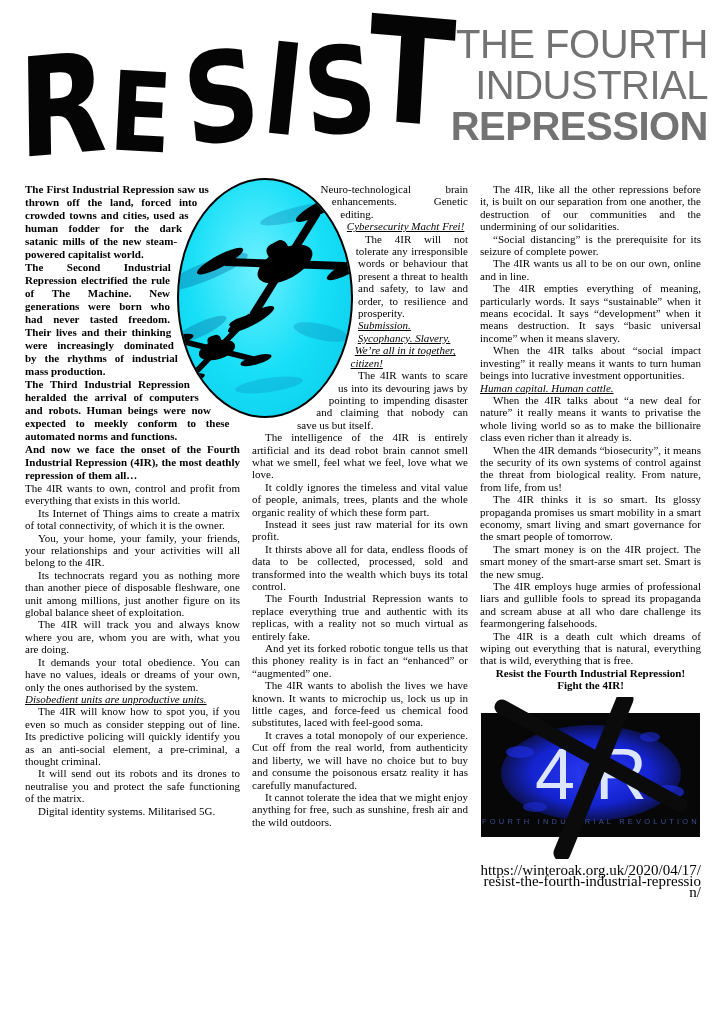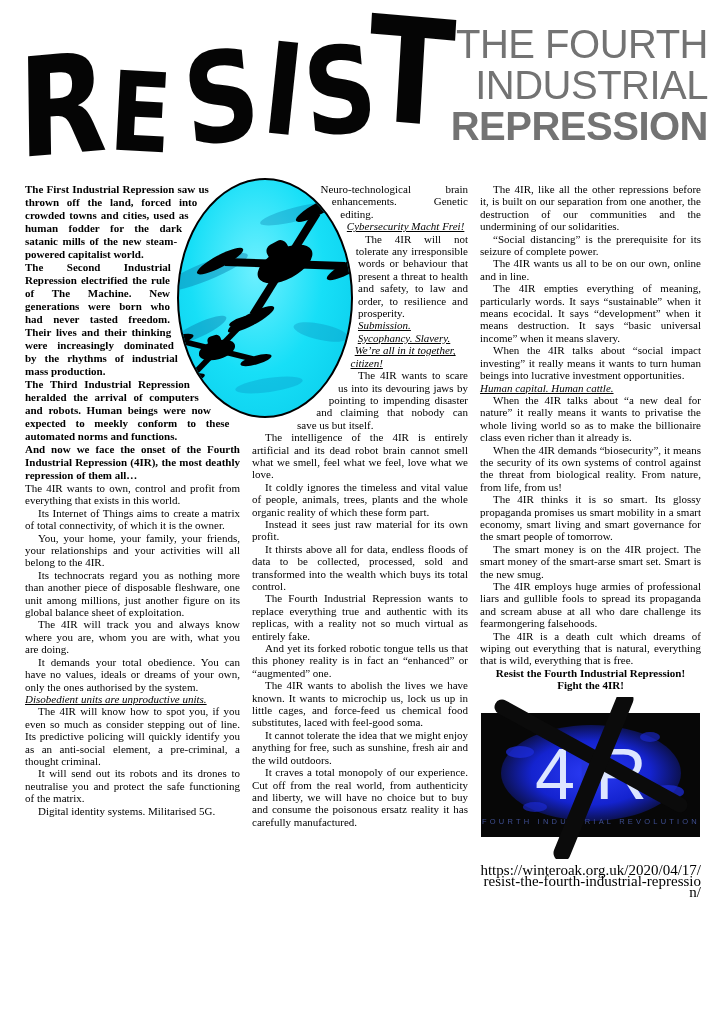--- a/index.html
+++ b/index.html
@@ -140,22 +140,22 @@
     <p class="p">The 4IR will not tolerate any irresponsible words or behaviour that present a threat to health and safety, to law and order, to resilience and prosperity.</p>
     <p class="it">Submission. Sycophancy. Slavery. We’re all in it together, citizen!</p>
     <p class="p">The 4IR wants to scare us into its devouring jaws by pointing to impending disaster and claiming that nobody can save us but itself.</p>
     <p class="p">The intelligence of the 4IR is entirely artificial and its dead robot brain cannot smell what we smell, feel what we feel, love what we love.</p>
     <p class="p">It coldly ignores the timeless and vital value of people, animals, trees, plants and the whole organic reality of which these form part.</p>
     <p class="p">Instead it sees just raw material for its own profit.</p>
     <p class="p">It thirsts above all for data, endless floods of data to be collected, processed, sold and transformed into the wealth which buys its total control.</p>
     <p class="p">The Fourth Industrial Repression wants to replace everything true and authentic with its replicas, with a reality not so much virtual as entirely fake.</p>
     <p class="p">And yet its forked robotic tongue tells us that this phoney reality is in fact an “enhanced” or “augmented” one.</p>
     <p class="p">The 4IR wants to abolish the lives we have known. It wants to microchip us, lock us up in little cages, and force-feed us chemical food substitutes, laced with feel-good soma.</p>
+    <p class="p">It craves a total monopoly of our experience. Cut off from the real world, from authenticity and liberty, we will have no choice but to buy and consume the poisonous ersatz reality it has carefully manufactured.</p>
     <p class="p">It cannot tolerate the idea that we might enjoy anything for free, such as sunshine, fresh air and the wild outdoors.</p>
-    <p class="p">It craves a total monopoly of our experience. Cut off from the real world, from authenticity and liberty, we will have no choice but to buy and consume the poisonous ersatz reality it has carefully manufactured.</p>
   </div>
 
 <div class="col" id="col3">
   <div id="col3-paras">
       <p class="p">The 4IR, like all the other repressions before it, is built on our separation from one another, the destruction of our communities and the undermining of our solidarities.</p>
       <p class="p">“Social distancing” is the prerequisite for its seizure of complete power.</p>
       <p class="p">The 4IR wants us all to be on our own, online and in line.</p>
       <p class="p">The 4IR empties everything of meaning, particularly words. It says “sustainable” when it means ecocidal. It says “development” when it means destruction. It says “basic universal income” when it means slavery.</p>
       <p class="p">When the 4IR talks about “social impact investing” it really means it wants to turn human beings into lucrative investment opportunities.</p>
       <p class="it">Human capital. Human cattle.</p>

